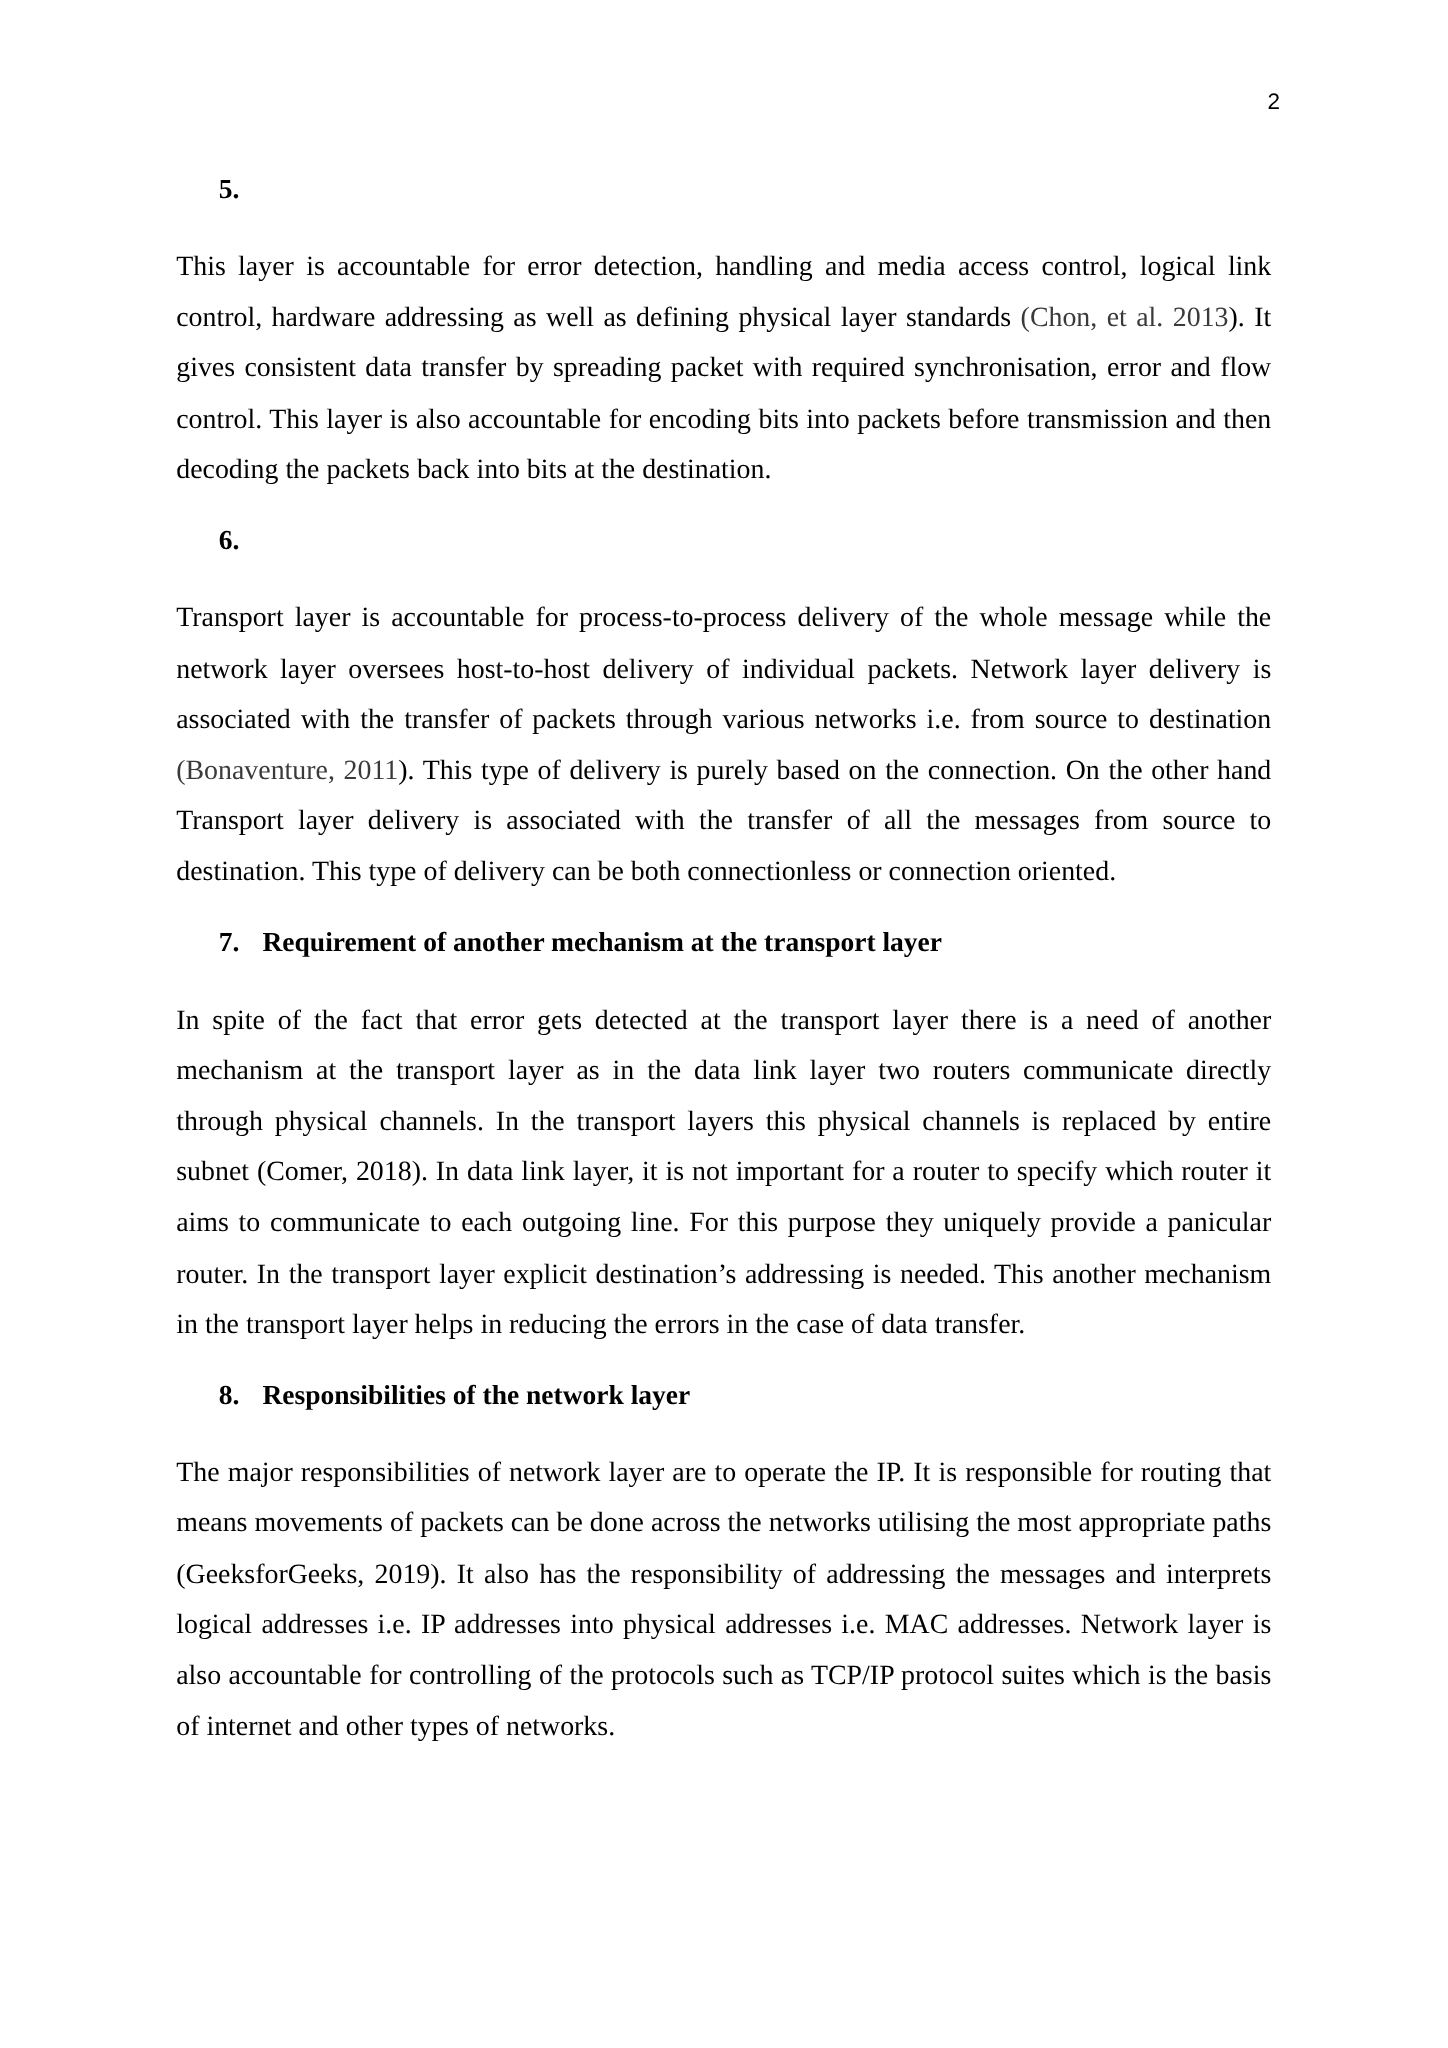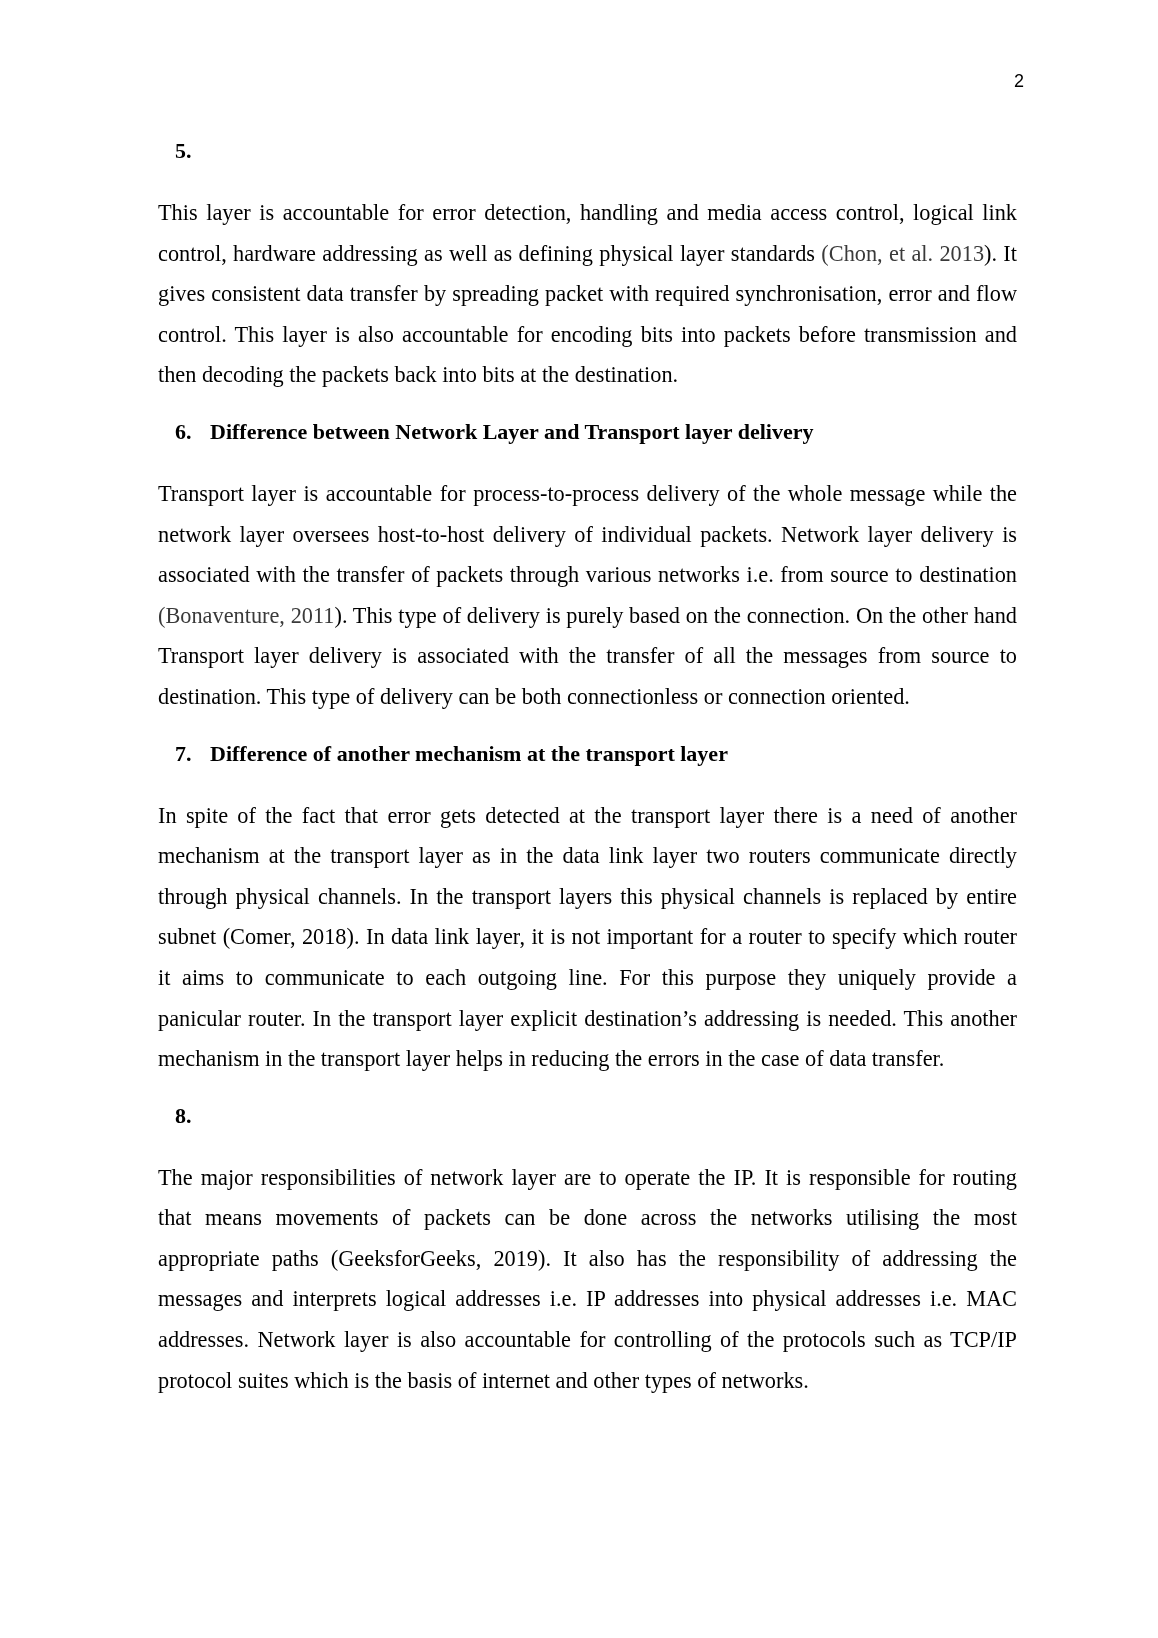--- a/index.html
+++ b/index.html
@@ -40,21 +40,21 @@
     padding-left: 34px;
   }
   .section-heading .num {
     display: inline-block;
     width: 35px;
   }
   .paragraph {
     font-size: 22.3px;
     line-height: 40.6px;
     text-align: justify;
-    margin: 0 0 20px 17px;
+    margin: 0 0 20px 0;
   }
   .cite-gray {
     color: #3a3a3a;
   }
 </style>
 </head>
 <body>
 
 <div class="page-number">2</div>
 
@@ -63,33 +63,33 @@
   <div class="section">
     <h2 class="section-heading">
       <span class="num">5.</span>
     </h2>
     <p class="paragraph"><span>This layer is accountable for error detection, handling and media access control, logical link control, hardware addressing as well as defining physical layer standards </span><span class="cite-gray">(Chon, et al. 2013</span><span>). It gives consistent data transfer by spreading packet with required synchronisation, error and flow control. This layer is also accountable for encoding bits into packets before transmission and then decoding the packets back into bits at the destination.</span></p>
   </div>
 
   <div class="section">
     <h2 class="section-heading">
       <span class="num">6.</span>
-      <span>Difference between Network Layer and Transport layer delivery</span>
     </h2>
     <p class="paragraph"><span>Transport layer is accountable for process-to-process delivery of the whole message while the network layer oversees host-to-host delivery of individual packets. Network layer delivery is associated with the transfer of packets through various networks i.e. from source to destination </span><span class="cite-gray">(Bonaventure, 2011</span><span>). This type of delivery is purely based on the connection. On the other hand Transport layer delivery is associated with the transfer of all the messages from source to destination. This type of delivery can be both connectionless or connection oriented.</span></p>
   </div>
 
   <div class="section">
     <h2 class="section-heading">
       <span class="num">7.</span>
-      <span>Difference of another mechanism at the transport layer</span>
+      <span>Requirement of another mechanism at the transport layer</span>
     </h2>
     <p class="paragraph"><span>In spite of the fact that error gets detected at the transport layer there is a need of another mechanism at the transport layer as in the data link layer two routers communicate directly through physical channels. In the transport layers this physical channels is replaced by entire subnet (Comer, 2018). In data link layer, it is not important for a router to specify which router it aims to communicate to each outgoing line. For this purpose they uniquely provide a panicular router. In the transport layer explicit destination’s addressing is needed. This another mechanism in the transport layer helps in reducing the errors in the case of data transfer.</span></p>
   </div>
 
   <div class="section">
     <h2 class="section-heading">
       <span class="num">8.</span>
+      <span>Responsibilities of the network layer</span>
     </h2>
     <p class="paragraph"><span>The major responsibilities of network layer are to operate the IP. It is responsible for routing that means movements of packets can be done across the networks utilising the most appropriate paths (GeeksforGeeks, 2019). It also has the responsibility of addressing the messages and interprets logical addresses i.e. IP addresses into physical addresses i.e. MAC addresses. Network layer is also accountable for controlling of the protocols such as TCP/IP protocol suites which is the basis of internet and other types of networks.</span></p>
   </div>
 
 </div>
 
 </body></html>

